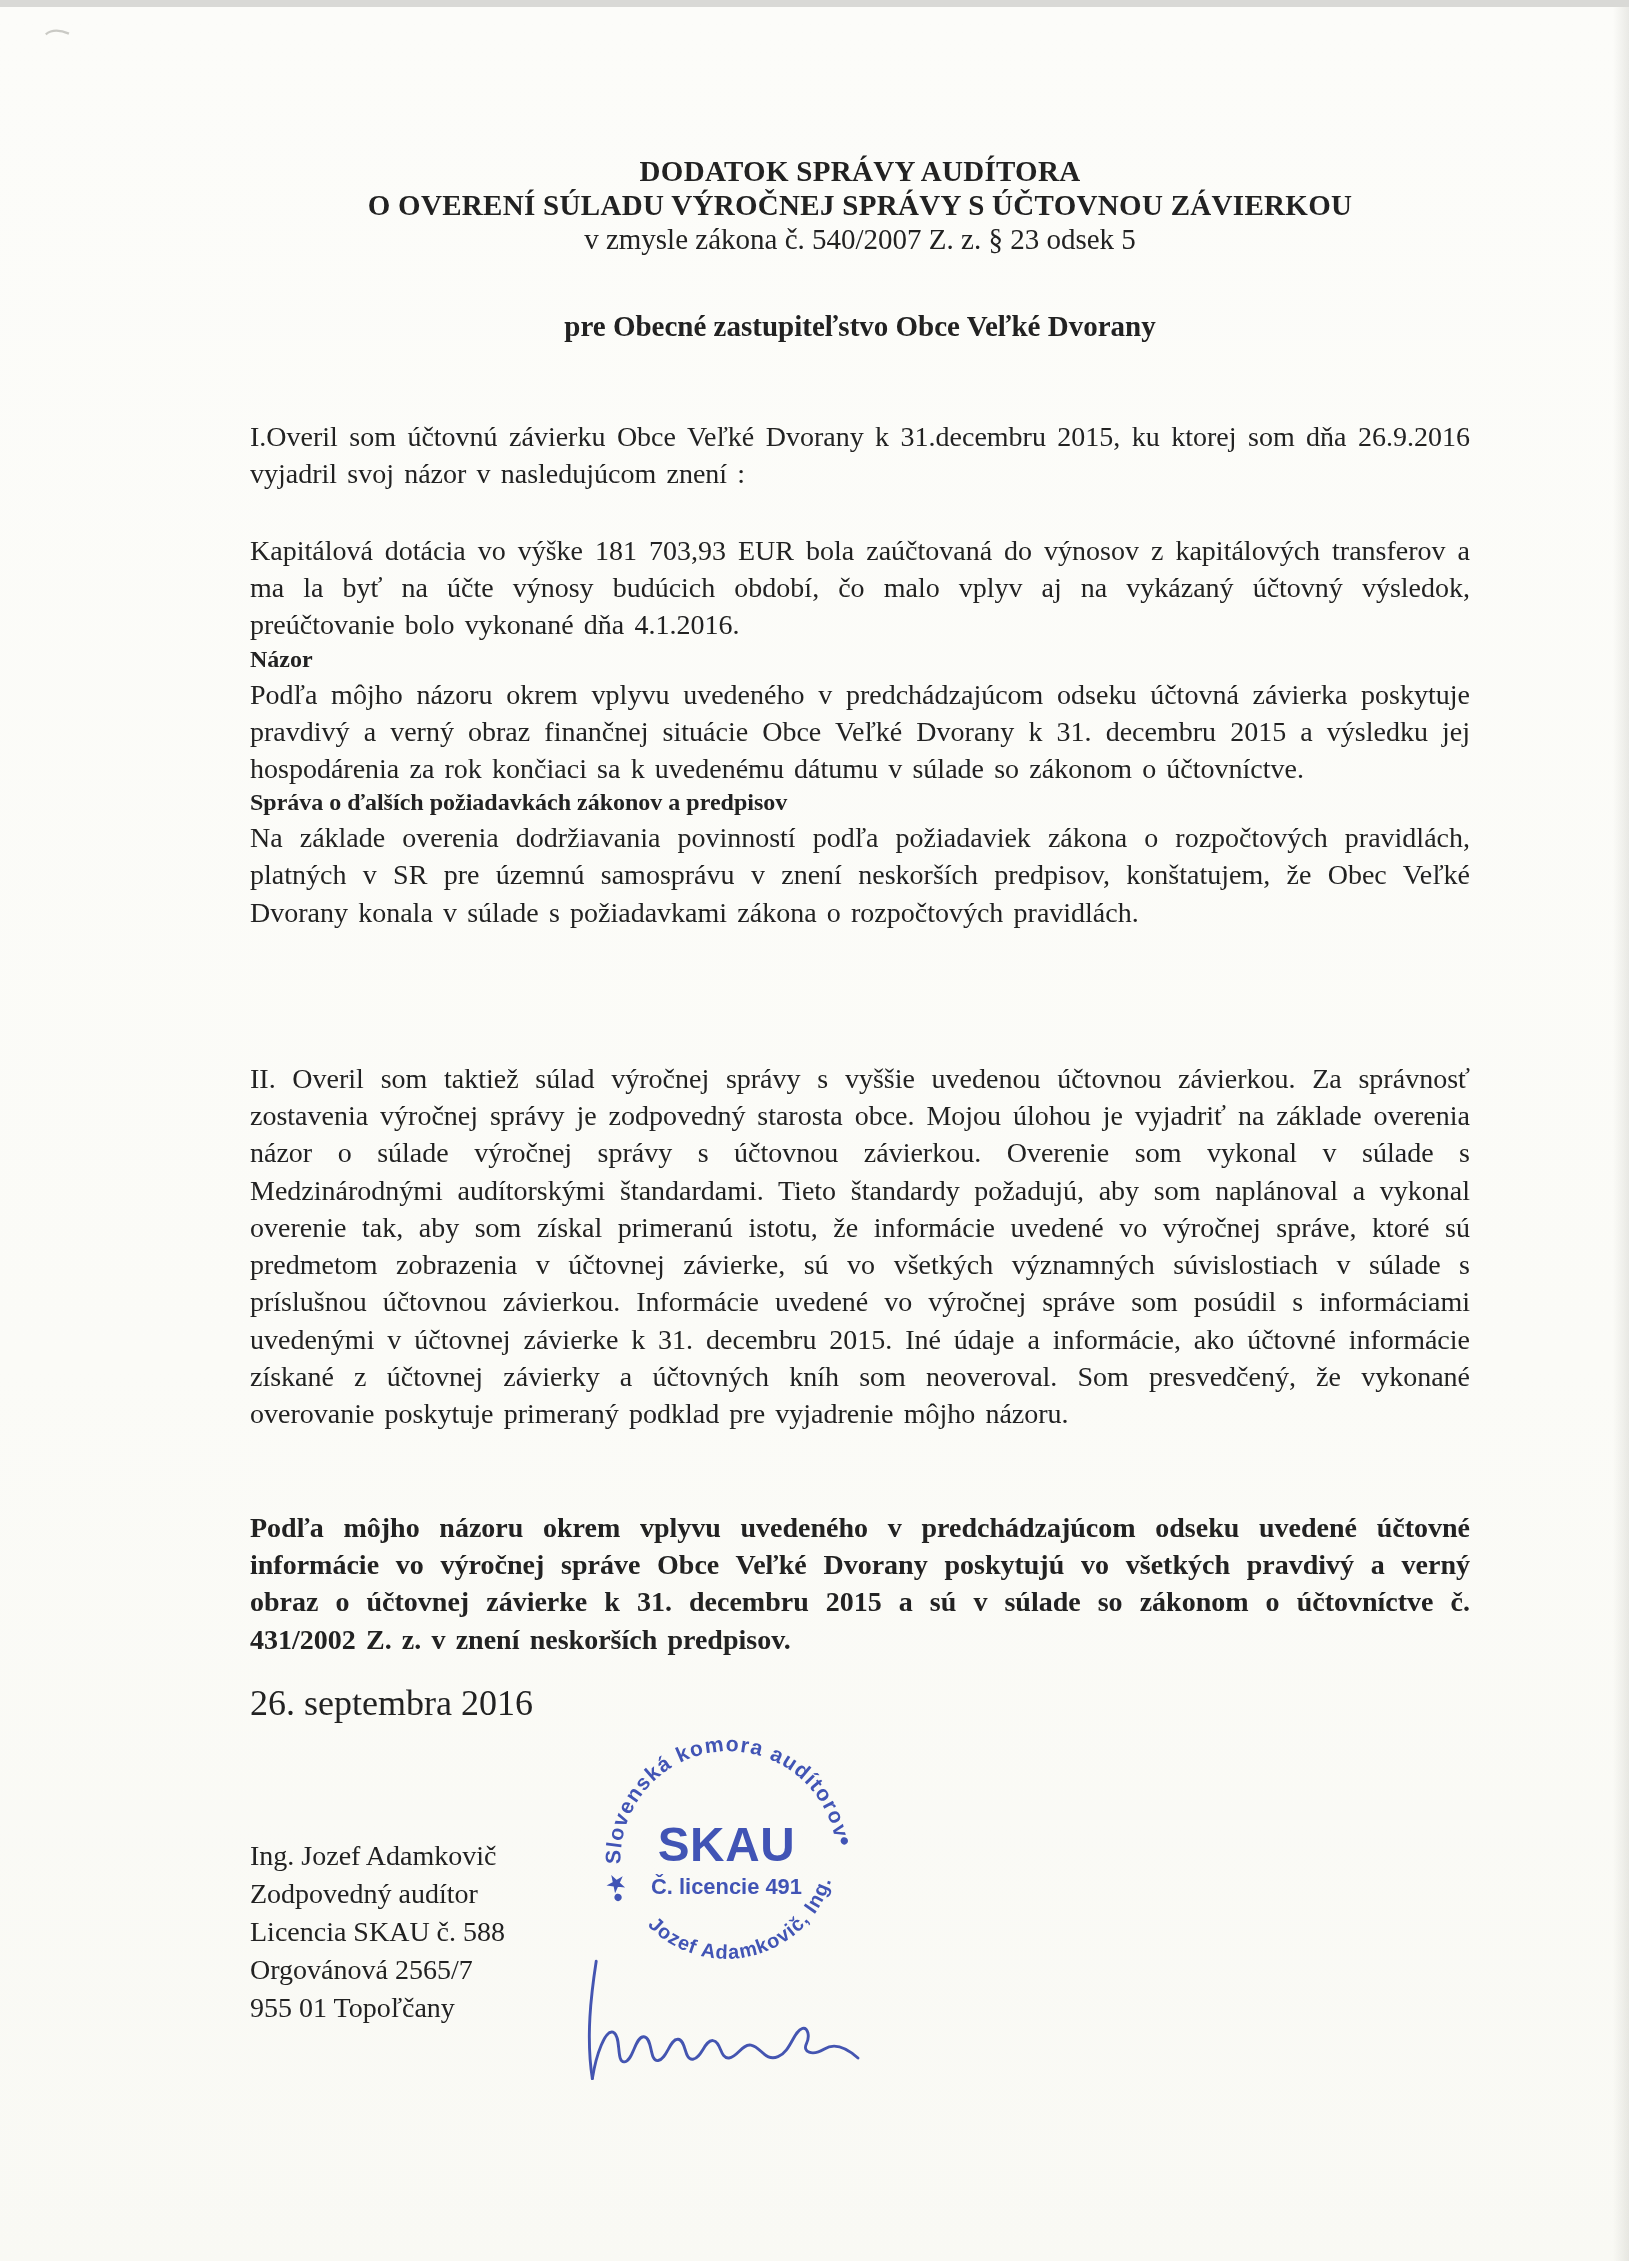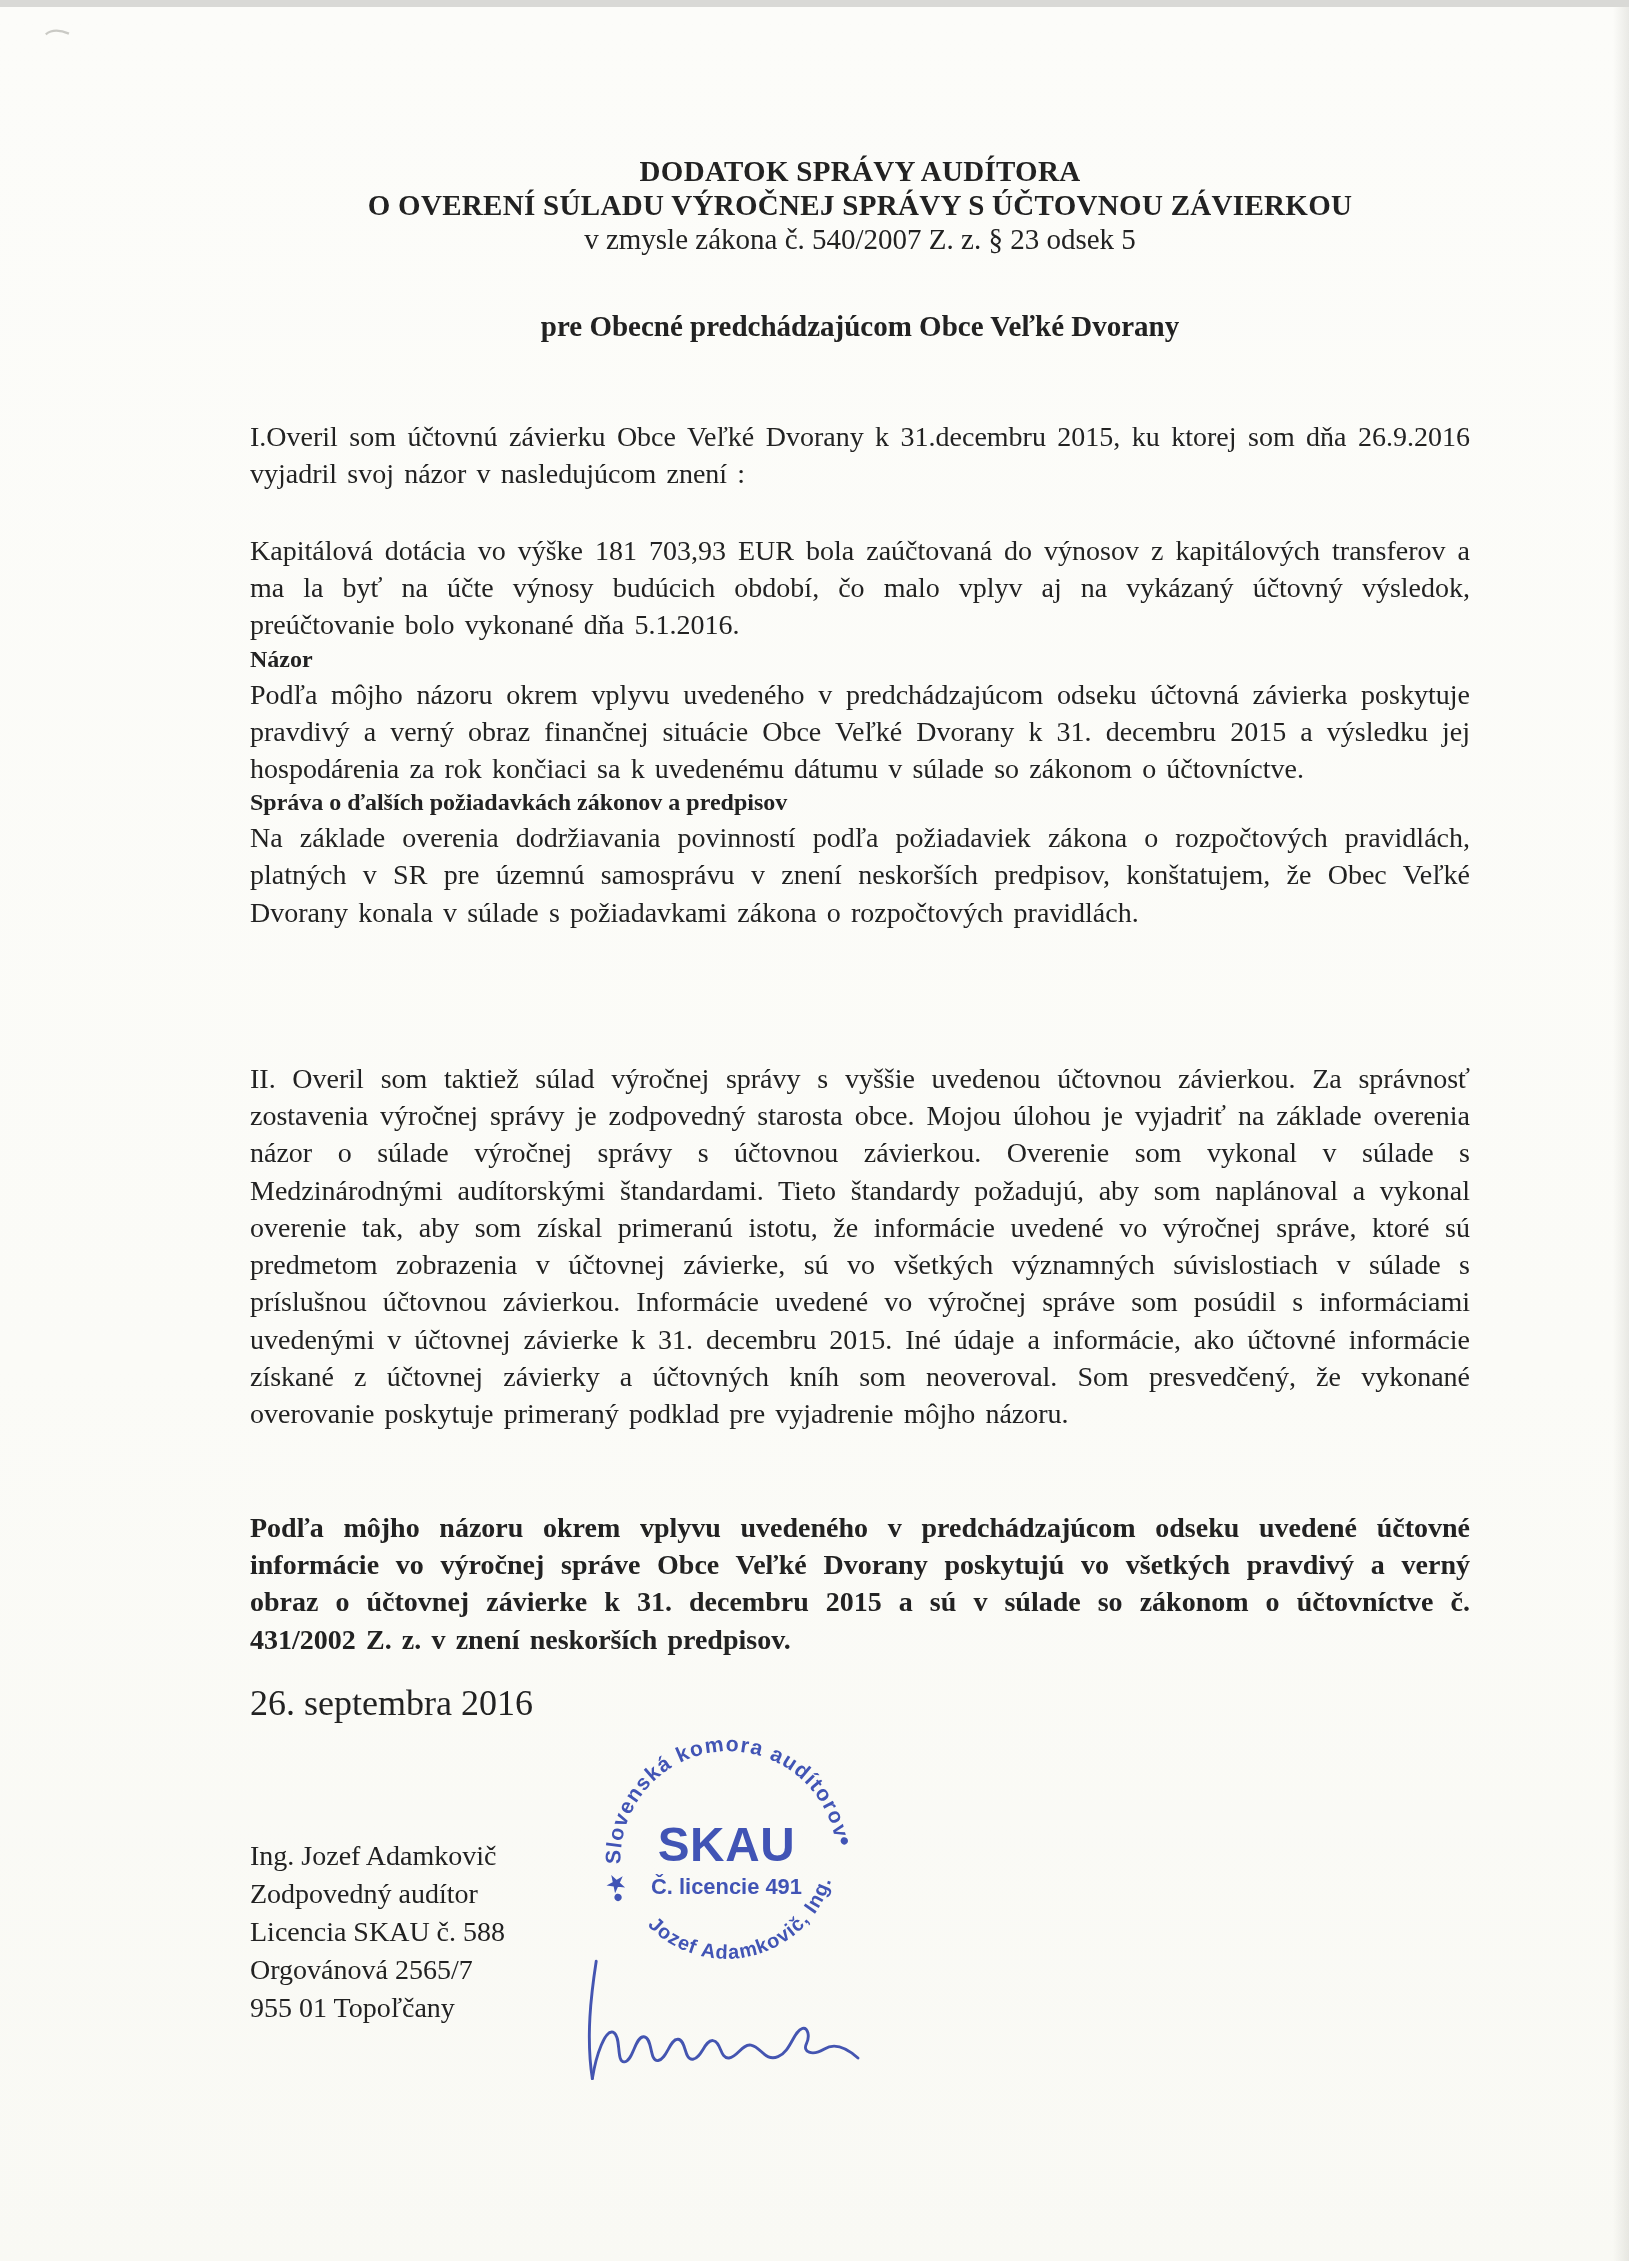--- a/index.html
+++ b/index.html
@@ -47,26 +47,26 @@
   <svg class="abs" style="left:43px; top:17px;" width="39" height="19.3" viewBox="0 0 60 30">
     <path d="M 4 16 C 14 8, 28 10, 40 15" stroke="#a8a8a2" stroke-width="3.5" fill="none" opacity="0.6"></path>
   </svg>
 
   <div class="abs content-w title-block" style="top:147px;">
     <div>DODATOK SPRÁVY AUDÍTORA</div>
     <div>O OVERENÍ SÚLADU VÝROČNEJ SPRÁVY S ÚČTOVNOU ZÁVIERKOU</div>
     <div class="title-plain">v zmysle zákona č. 540/2007 Z. z. § 23 odsek 5</div>
   </div>
 
-  <div class="abs content-w addressee" style="top:303px;">pre Obecné predchádzajúcom Obce Veľké Dvorany</div>
+  <div class="abs content-w addressee" style="top:303px;">pre Obecné zastupiteľstvo Obce Veľké Dvorany</div>
 
   <p class="abs content-w para" style="top:411px;">I.Overil som účtovnú závierku Obce Veľké Dvorany  k 31.decembru 2015, ku ktorej som dňa 26.9.2016 vyjadril svoj názor v nasledujúcom znení :</p>
 
   <div class="abs content-w" style="top:525px;">
-    <p class="para">Kapitálová dotácia vo výške 181 703,93 EUR bola zaúčtovaná do výnosov z kapitálových transferov a ma la byť na účte výnosy budúcich období, čo malo vplyv aj na vykázaný účtovný výsledok, preúčtovanie bolo vykonané dňa 5.1.2016.</p>
+    <p class="para">Kapitálová dotácia vo výške 181 703,93 EUR bola zaúčtovaná do výnosov z kapitálových transferov a ma la byť na účte výnosy budúcich období, čo malo vplyv aj na vykázaný účtovný výsledok, preúčtovanie bolo vykonané dňa 4.1.2016.</p>
     <p class="heading">Názor</p>
     <p class="para">Podľa môjho názoru okrem vplyvu uvedeného v predchádzajúcom odseku účtovná závierka poskytuje pravdivý a verný obraz finančnej situácie Obce Veľké Dvorany k 31. decembru 2015 a výsledku jej hospodárenia za rok končiaci sa k uvedenému dátumu v súlade so zákonom o účtovníctve.</p>
     <p class="heading">Správa o ďalších požiadavkách zákonov a predpisov</p>
     <p class="para">Na základe overenia dodržiavania povinností podľa požiadaviek zákona o rozpočtových pravidlách, platných v SR pre územnú samosprávu v znení neskorších predpisov, konštatujem, že Obec Veľké Dvorany konala v súlade s požiadavkami zákona o rozpočtových pravidlách.</p>
   </div>
 
   <p class="abs content-w para" style="top:1053px;">II. Overil som taktiež súlad výročnej správy s vyššie uvedenou účtovnou závierkou. Za správnosť zostavenia výročnej správy je zodpovedný starosta obce. Mojou úlohou je vyjadriť na základe overenia názor o súlade výročnej správy s účtovnou závierkou. Overenie som vykonal v súlade s Medzinárodnými audítorskými štandardami. Tieto štandardy požadujú, aby som naplánoval a vykonal overenie tak, aby som získal primeranú istotu, že informácie uvedené vo výročnej správe, ktoré sú predmetom zobrazenia v účtovnej závierke, sú vo všetkých významných súvislostiach  v súlade s príslušnou účtovnou závierkou. Informácie uvedené vo výročnej správe som posúdil s informáciami uvedenými v účtovnej závierke k 31. decembru 2015. Iné údaje a informácie, ako účtovné informácie získané z účtovnej závierky a účtovných kníh som neoveroval. Som presvedčený, že vykonané overovanie poskytuje primeraný podklad pre vyjadrenie môjho názoru.</p>
 
   <p class="abs content-w para bold" style="top:1502px;">Podľa môjho názoru okrem vplyvu uvedeného v predchádzajúcom odseku  uvedené účtovné informácie vo výročnej správe Obce Veľké Dvorany poskytujú vo všetkých pravdivý  a verný  obraz  o účtovnej  závierke  k 31.  decembru  2015  a sú  v súlade  so zákonom o účtovníctve č. 431/2002 Z. z. v znení neskorších predpisov.</p>
 

